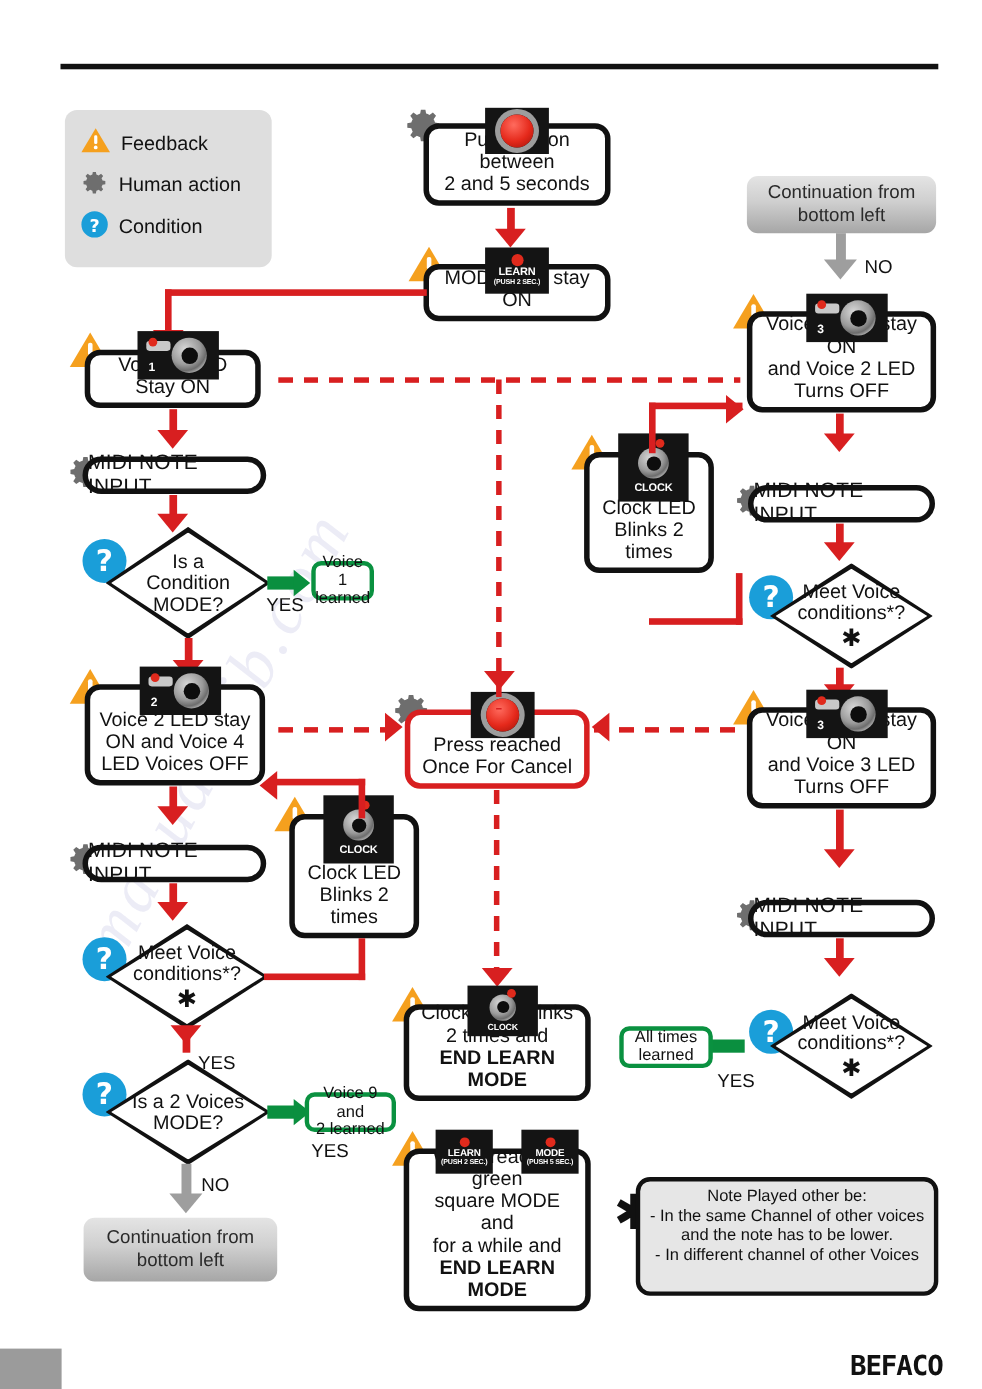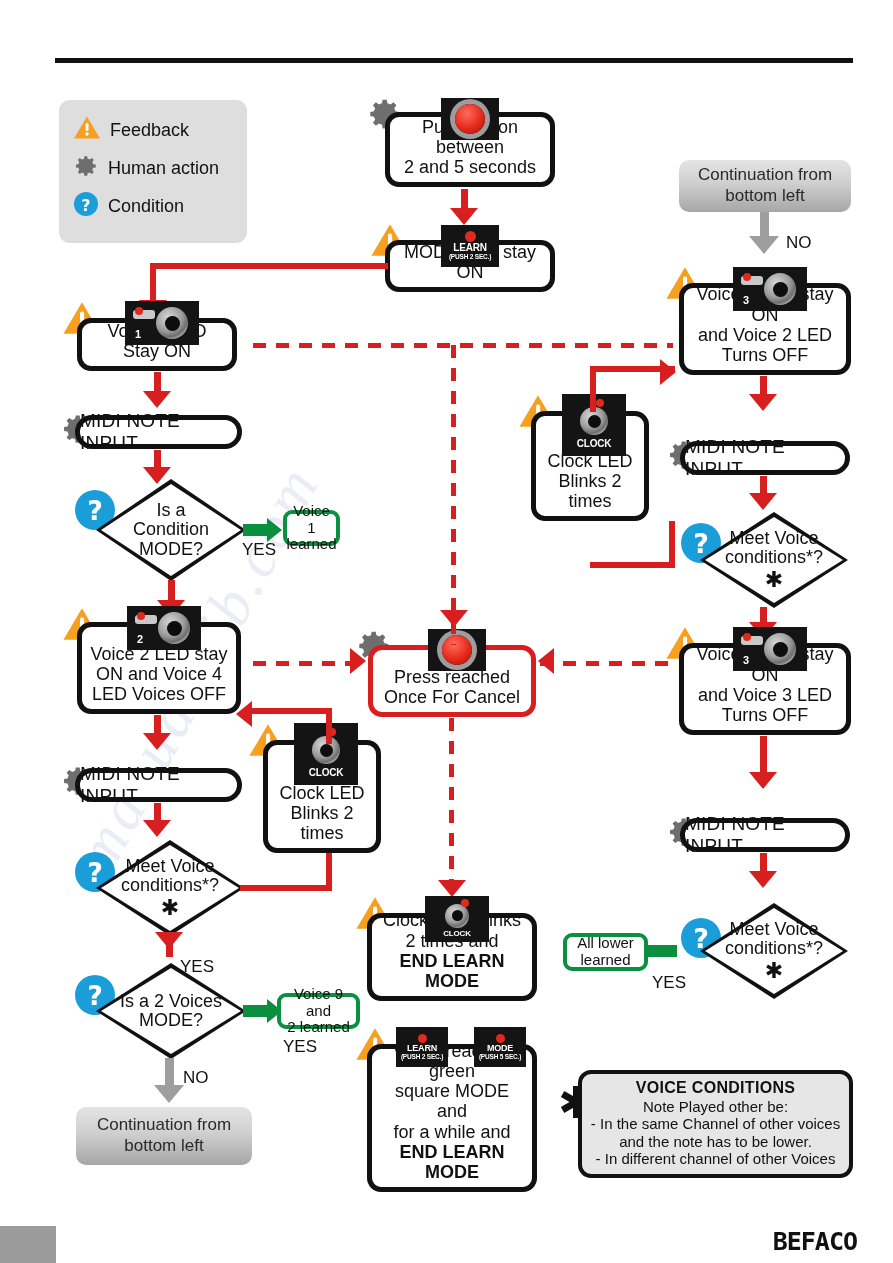--- a/index.html
+++ b/index.html
@@ -594,27 +594,26 @@
     <div class="dtxt">
       <span>Meet Voice</span>
       <span>conditions*?</span>
       <span class="b" style="font-size:22px">✱</span>
     </div>
   </div>
   <div class="ln green" style="left:645px; top:945px; width:32px; height:12px;"></div>
   <div class="arw left-green" style="left:630px; top:939px;"></div>
   <div class="yn" style="left:652px; top:973px;">YES</div>
   <div class="chip" style="left:563px; top:933px; width:85px; height:38px; flex-direction:column;">
-    <span>All lower</span>
+    <span>All times</span>
     <span>learned</span>
   </div>
 
   <div class="aster" style="left:558px; top:1090px;">✱</div>
   <div class="vc-box" style="left:578px; top:1070px; width:275px; height:108px;">
-    <div class="vc-title">VOICE CONDITIONS</div>
     <div>Note Played other be:</div>
     <div>- In the same Channel of other voices</div>
     <div>and the note has to be lower.</div>
     <div>- In different channel of other Voices</div>
   </div>
 
   <div class="foot-sq"></div>
   <div class="logo">BEFACO</div>
 
 </div>

